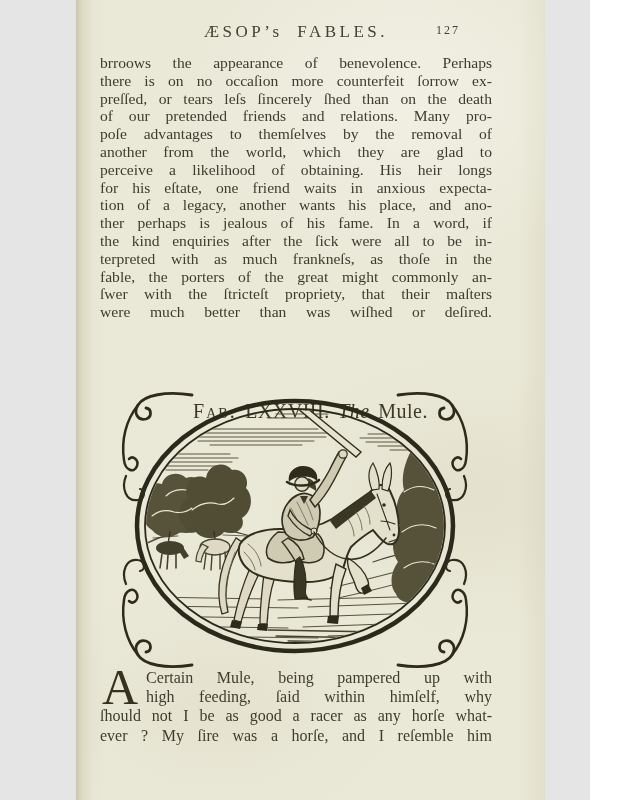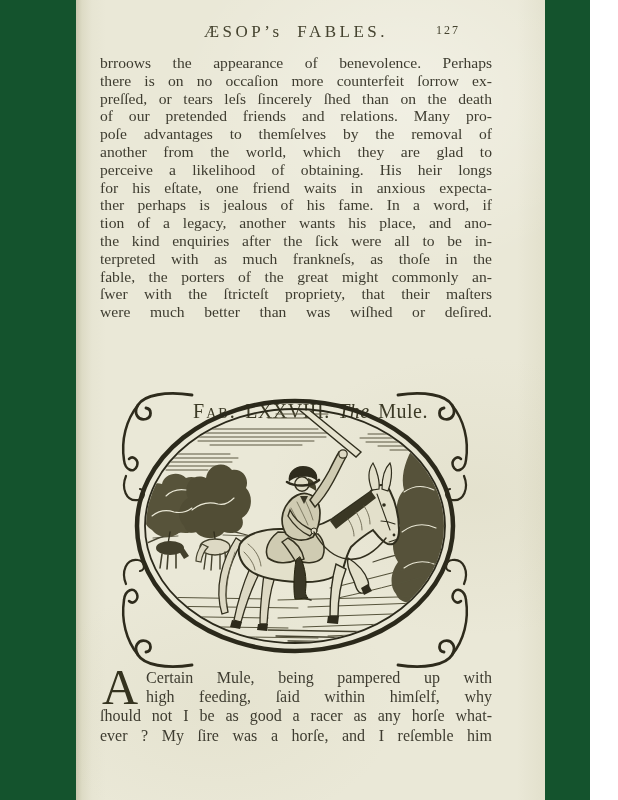--- a/index.html
+++ b/index.html
@@ -1,21 +1,21 @@
 <!DOCTYPE html>
 <html><head>
 <meta charset="utf-8">
 <style>
   html,body{margin:0;padding:0;}
   body{
     width:618px;height:800px;background:#ffffff;
     font-family:"Liberation Serif","DejaVu Serif",serif;
     position:relative;overflow:hidden;
   }
-  .canvas{position:absolute;left:0;top:0;width:590px;height:800px;background:#14532d;}
+  .canvas{position:absolute;left:0;top:0;width:590px;height:800px;background:#e5e5e5;}
   .page{
     position:absolute;left:76px;top:0;width:469px;height:800px;
     background:
       radial-gradient(ellipse 300px 200px at 85% 62%, rgba(190,186,150,.14), rgba(0,0,0,0) 70%),
       radial-gradient(ellipse 260px 180px at 30% 88%, rgba(190,186,150,.12), rgba(0,0,0,0) 70%),
       radial-gradient(ellipse 300px 240px at 70% 12%, rgba(255,255,252,.35), rgba(0,0,0,0) 75%),
       linear-gradient(90deg, #c9c7ae 0px, #dddbc5 6px, #e7e5d3 16px, #eae8d7 30px, #eae8d7 94%, #e2e0cc 100%);
     color:#3e3c30;
   }
   .textblock{position:absolute;left:24px;width:392px;}
@@ -63,22 +63,22 @@
 
     <div class="textblock para1">
       <div class="line">brroows the appearance of benevolence. Perhaps</div>
       <div class="line">there is on no occaſion more counterfeit ſorrow ex-</div>
       <div class="line">preſſed, or tears leſs ſincerely ſhed than on the death</div>
       <div class="line">of our pretended friends and relations. Many pro-</div>
       <div class="line">poſe advantages to themſelves by the removal of</div>
       <div class="line">another from the world, which they are glad to</div>
       <div class="line">perceive a likelihood of obtaining. His heir longs</div>
       <div class="line">for his eſtate, one friend waits in anxious expecta-</div>
+      <div class="line">tion of a legacy, another wants his place, and ano-</div>
       <div class="line">ther perhaps is jealous of his fame. In a word, if</div>
-      <div class="line">tion of a legacy, another wants his place, and ano-</div>
       <div class="line">the kind enquiries after the ſick were all to be in-</div>
       <div class="line">terpreted with as much frankneſs, as thoſe in the</div>
       <div class="line">fable, the porters of the great might commonly an-</div>
       <div class="line">ſwer with the ſtricteſt propriety, that their maſters</div>
       <div class="line lastline">were much better than was wiſhed or deſired.</div>
     </div>
 
     <div class="fable-heading">
       <span class="fab">Fab.</span>
       <span>LXXVIII.</span>

